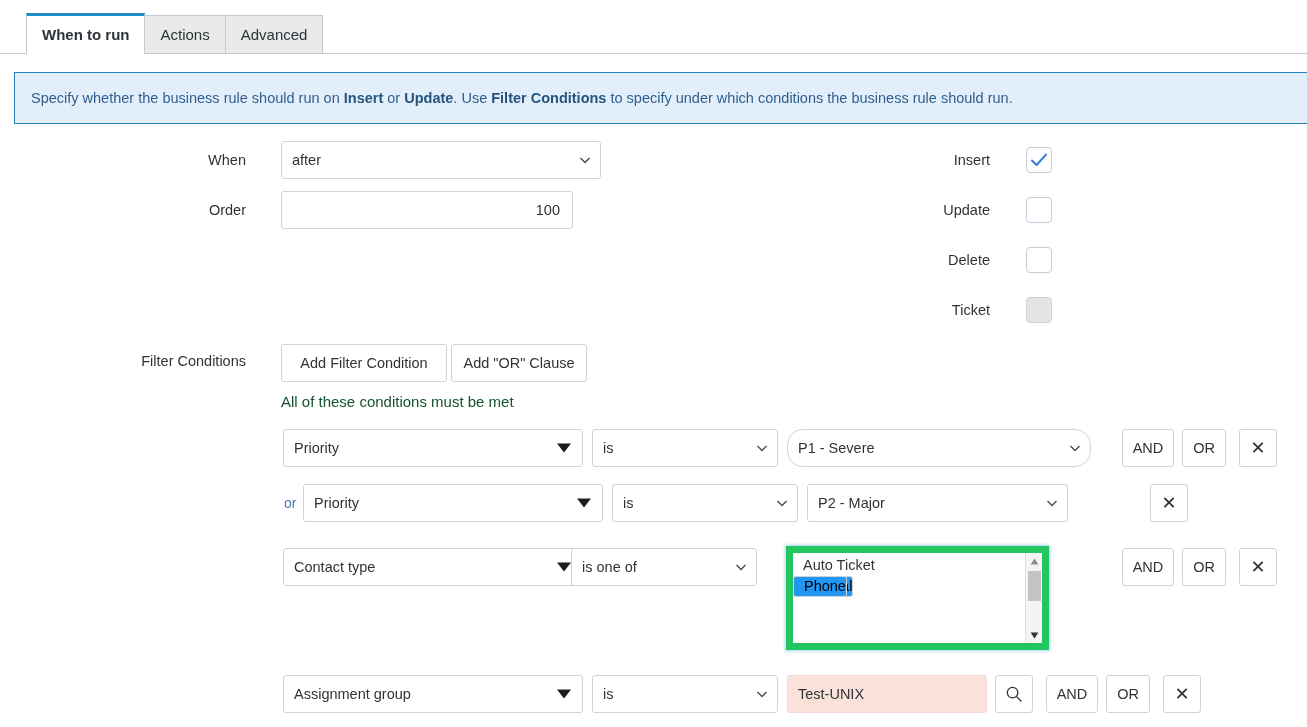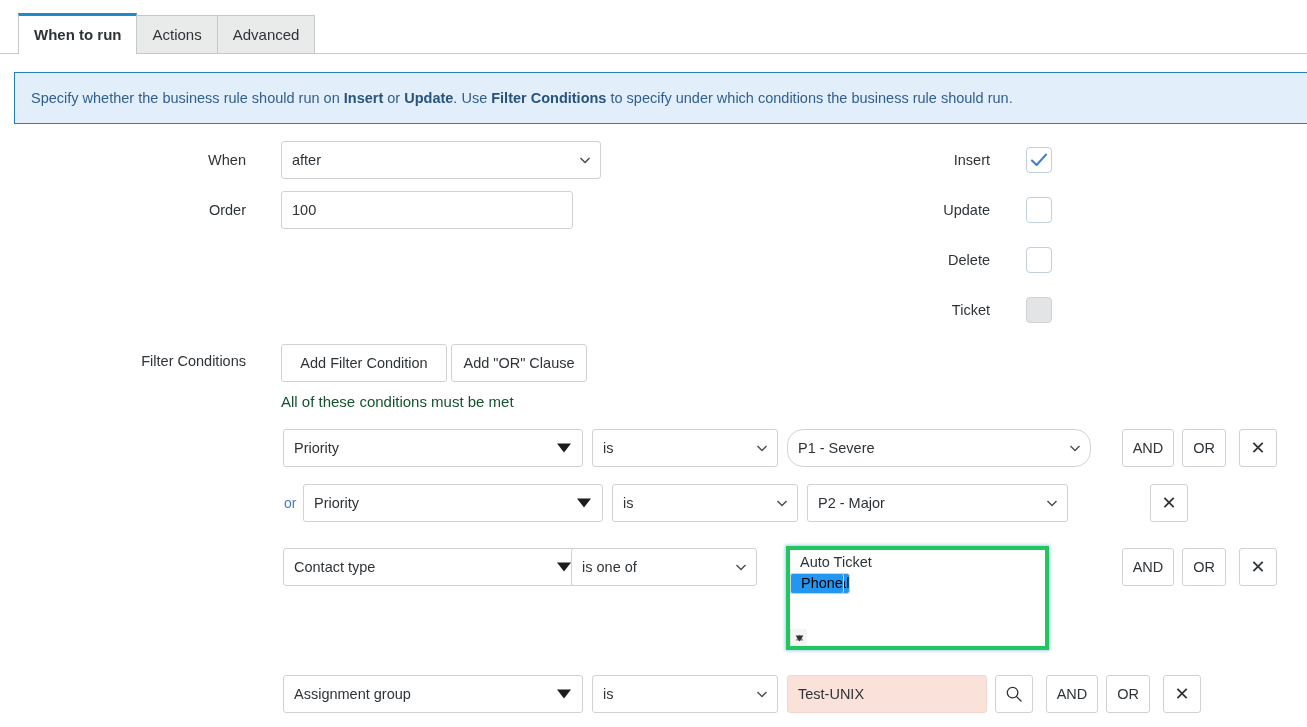--- a/index.html
+++ b/index.html
@@ -17,21 +17,21 @@
 
   
   .tabbar {
     position: absolute;
     left: 0; top: 0;
     width: 1307px;
     height: 54px;
     border-bottom: 1px solid #c6c9cc;
     display: flex;
     align-items: flex-end;
-    padding-left: 18px;
+    padding-left: 26px;
   }
   .tab {
     height: 38px;
     padding: 0 15px;
     display: flex;
     align-items: center;
     justify-content: center;
     font-size: 15px;
     color: #2e3338;
     background: #e9eaea;
@@ -85,21 +85,21 @@
     font-family: "Liberation Sans", "DejaVu Sans", sans-serif;
     font-size: 14.5px;
     color: #2e3338;
     height: 38px;
     padding: 0 10px;
     display: flex;
     align-items: center;
     cursor: pointer;
   }
   .txt { cursor: text; }
-  .txt.num { padding-right: 12px; }
+  .txt.num { justify-content: flex-end; padding-right: 12px; }
 
   .chev {
     position: absolute;
     right: 9px; top: 50%;
     transform: translateY(-50%);
     width: 12px; height: 12px;
     pointer-events: none;
   }
   .tri {
     position: absolute;
@@ -153,26 +153,25 @@
   }
   .or-label {
     position: absolute;
     font-size: 14px;
     color: #4a79c4;
   }
 
   
   .listbox {
     position: absolute;
-    border: 4px solid #22c55e;
+    border: 7px solid #22c55e;
     background: #ffffff;
     overflow: hidden;
     box-shadow: 0 0 3px 1px rgba(90,170,230,.55);
     display: flex;
-    flex-direction: column;
   }
   .listbox-items {
     flex: 1 1 auto;
     overflow: hidden;
     padding-top: 2px;
   }
   .lopt {
     height: 21px;
     line-height: 21px;
     padding: 0 0 0 10px;

